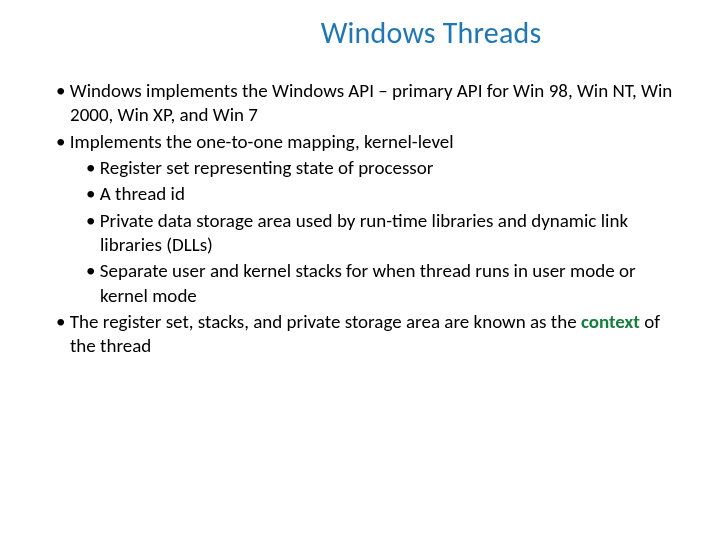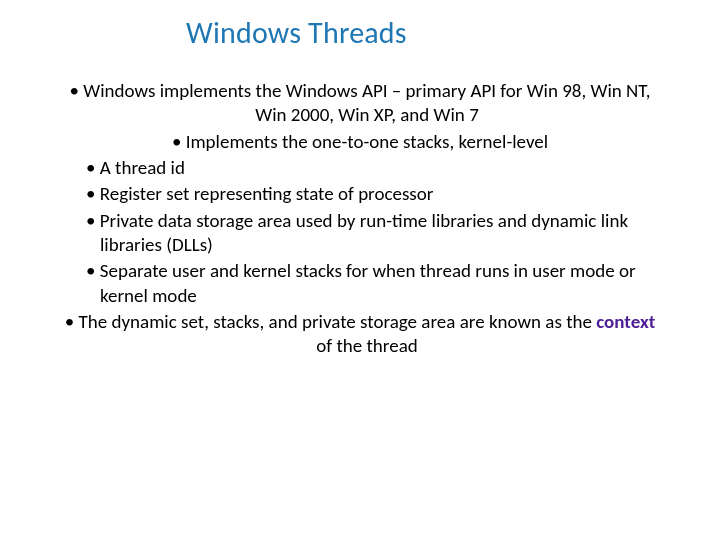--- a/index.html
+++ b/index.html
@@ -16,68 +16,67 @@
     height: 540px;
     box-sizing: border-box;
     padding: 14px 44px 0 44px;
     position: relative;
   }
   .title {
     font-size: 30px;
     font-weight: 400;
     color: #1F77B4;
     margin: 0 0 28px 0;
-    text-align: left;
+    text-align: center;
     padding-left: 142px;
     letter-spacing: 0.2px;
   }
   .body {
     font-size: 19px;
     line-height: 1.28;
     color: #000;
   }
   .lvl1 {
     padding-left: 26px;
     text-indent: -14px;
-    margin: 0 12px 2px 0;
-    text-align: center;
+    margin: 0 0 2px 0;
   }
   .lvl2 {
     padding-left: 56px;
     text-indent: -14px;
     margin: 0 0 2px 0;
   }
   .bullet::before {
     content: "• ";
   }
   .inline-run { text-indent: 0; display: inline; }
   .hl {
-    color: #4c1d95;
+    color: #15803d;
     font-weight: 700;
   }
 </style>
 </head>
 <body>
 
 <div class="slide">
 
   <h1 class="title">Windows Threads</h1>
 
   <div class="body">
 
     <p class="lvl1 bullet">Windows implements the Windows API – primary API for Win 98, Win NT, Win 2000, Win XP, and Win 7</p>
 
-    <p class="lvl1 bullet">Implements the one-to-one stacks, kernel-level</p>
+    <p class="lvl1 bullet">Implements the one-to-one mapping, kernel-level</p>
 
 
+    <p class="lvl2 bullet">Register set representing state of processor</p>
+
     <p class="lvl2 bullet">A thread id</p>
-
-    <p class="lvl2 bullet">Register set representing state of processor</p>
 
     <p class="lvl2 bullet">Private data storage area used by run-time libraries and dynamic link libraries (DLLs)</p>
 
     <p class="lvl2 bullet">Separate user and kernel stacks for when thread runs in user mode or kernel mode</p>
 
-    <p class="lvl1 bullet"><span class="inline-run">The dynamic set, stacks, and private storage area are known as the </span><span class="hl inline-run">context</span><span class="inline-run"> of the thread</span></p>
+    <p class="lvl1 bullet"><span class="inline-run">The register set, stacks, and private storage area are known as the </span><span class="hl inline-run">context</span><span class="inline-run"> of the thread</span></p>
 
   </div>
 
 </div>
 
 </body></html>

